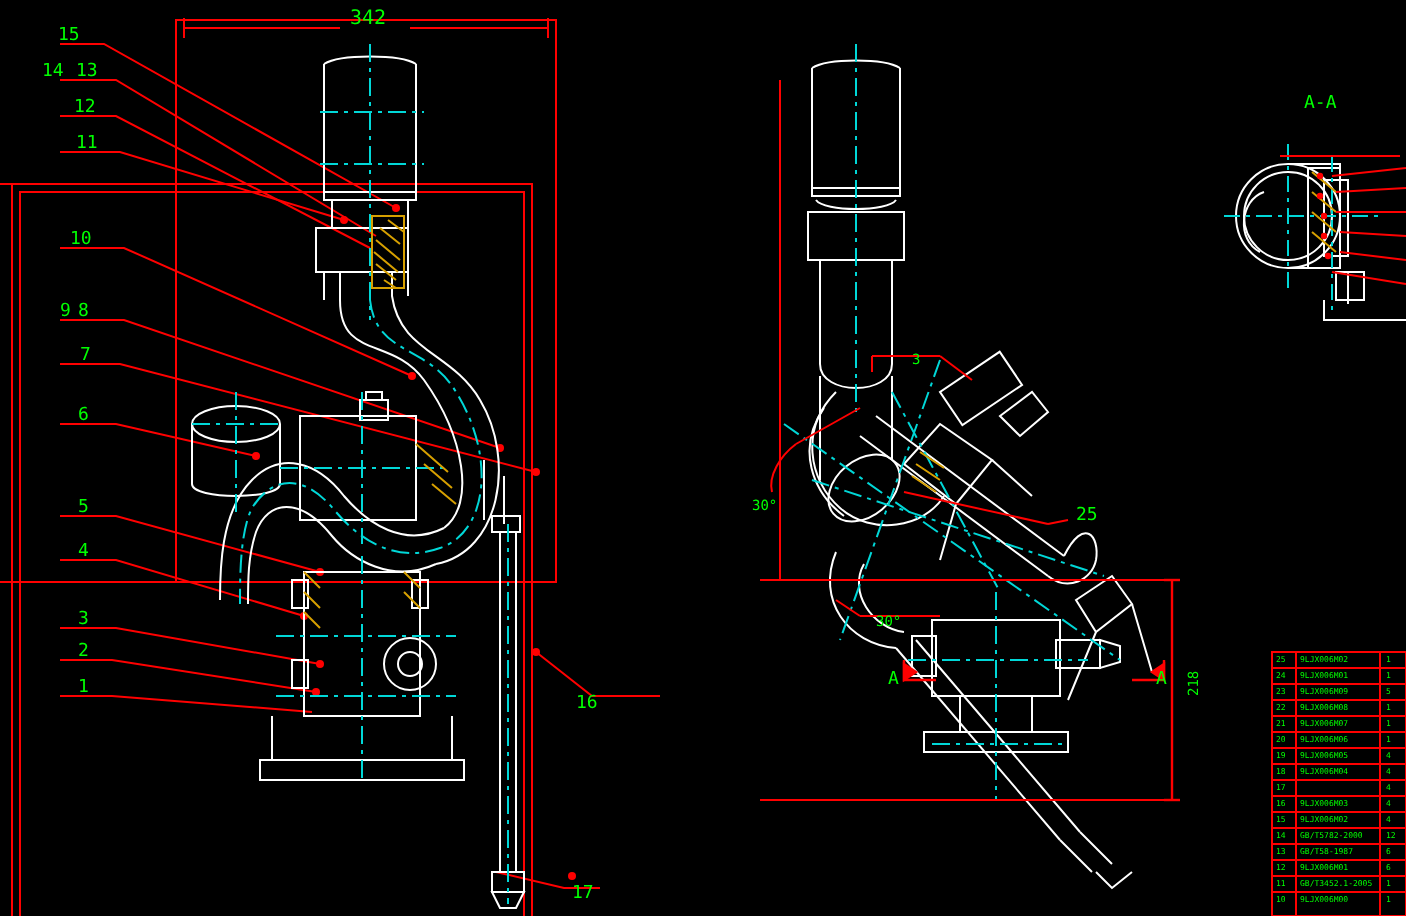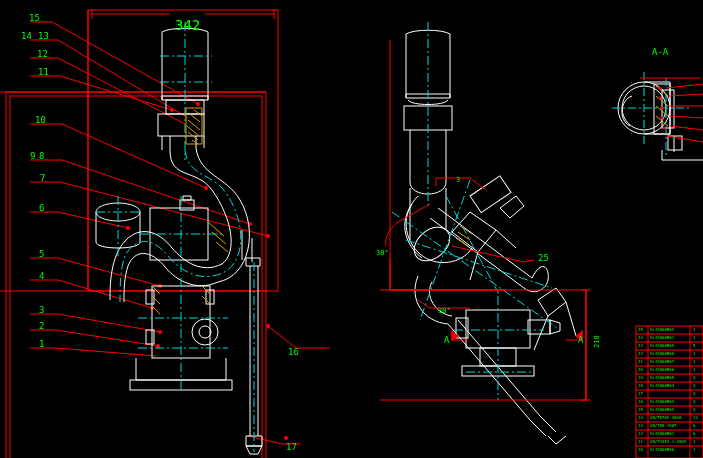--- a/index.html
+++ b/index.html
@@ -2,21 +2,21 @@
 <html><head>
 <meta charset="utf-8">
 <style>
   html,body{margin:0;padding:0;background:#000;}
   body{width:703px;height:458px;overflow:hidden;position:relative;
        font-family:"DejaVu Sans Mono",monospace;}
   #cad{position:absolute;left:0;top:0;width:703px;height:458px;}
   .lbl{position:absolute;color:#00ff00;font-family:"DejaVu Sans Mono",monospace;
        font-size:9px;line-height:9px;white-space:nowrap;}
   .lbl.sm{font-size:7px;line-height:7px;}
-  .lbl.dim{font-size:14px;line-height:8px;margin-top:15px;}
+  .lbl.dim{font-size:10px;line-height:8px;}
   .bomtxt{position:absolute;color:#00ff00;font-size:4px;line-height:4px;
           font-family:"DejaVu Sans Mono",monospace;white-space:nowrap;}
   .rot{transform:rotate(-90deg);transform-origin:left top;}
 </style>
 </head>
 <body>
 
 <svg id="cad" viewBox="0 0 703 458">
   <rect x="0" y="0" width="703" height="458" fill="#000"></rect>
 

